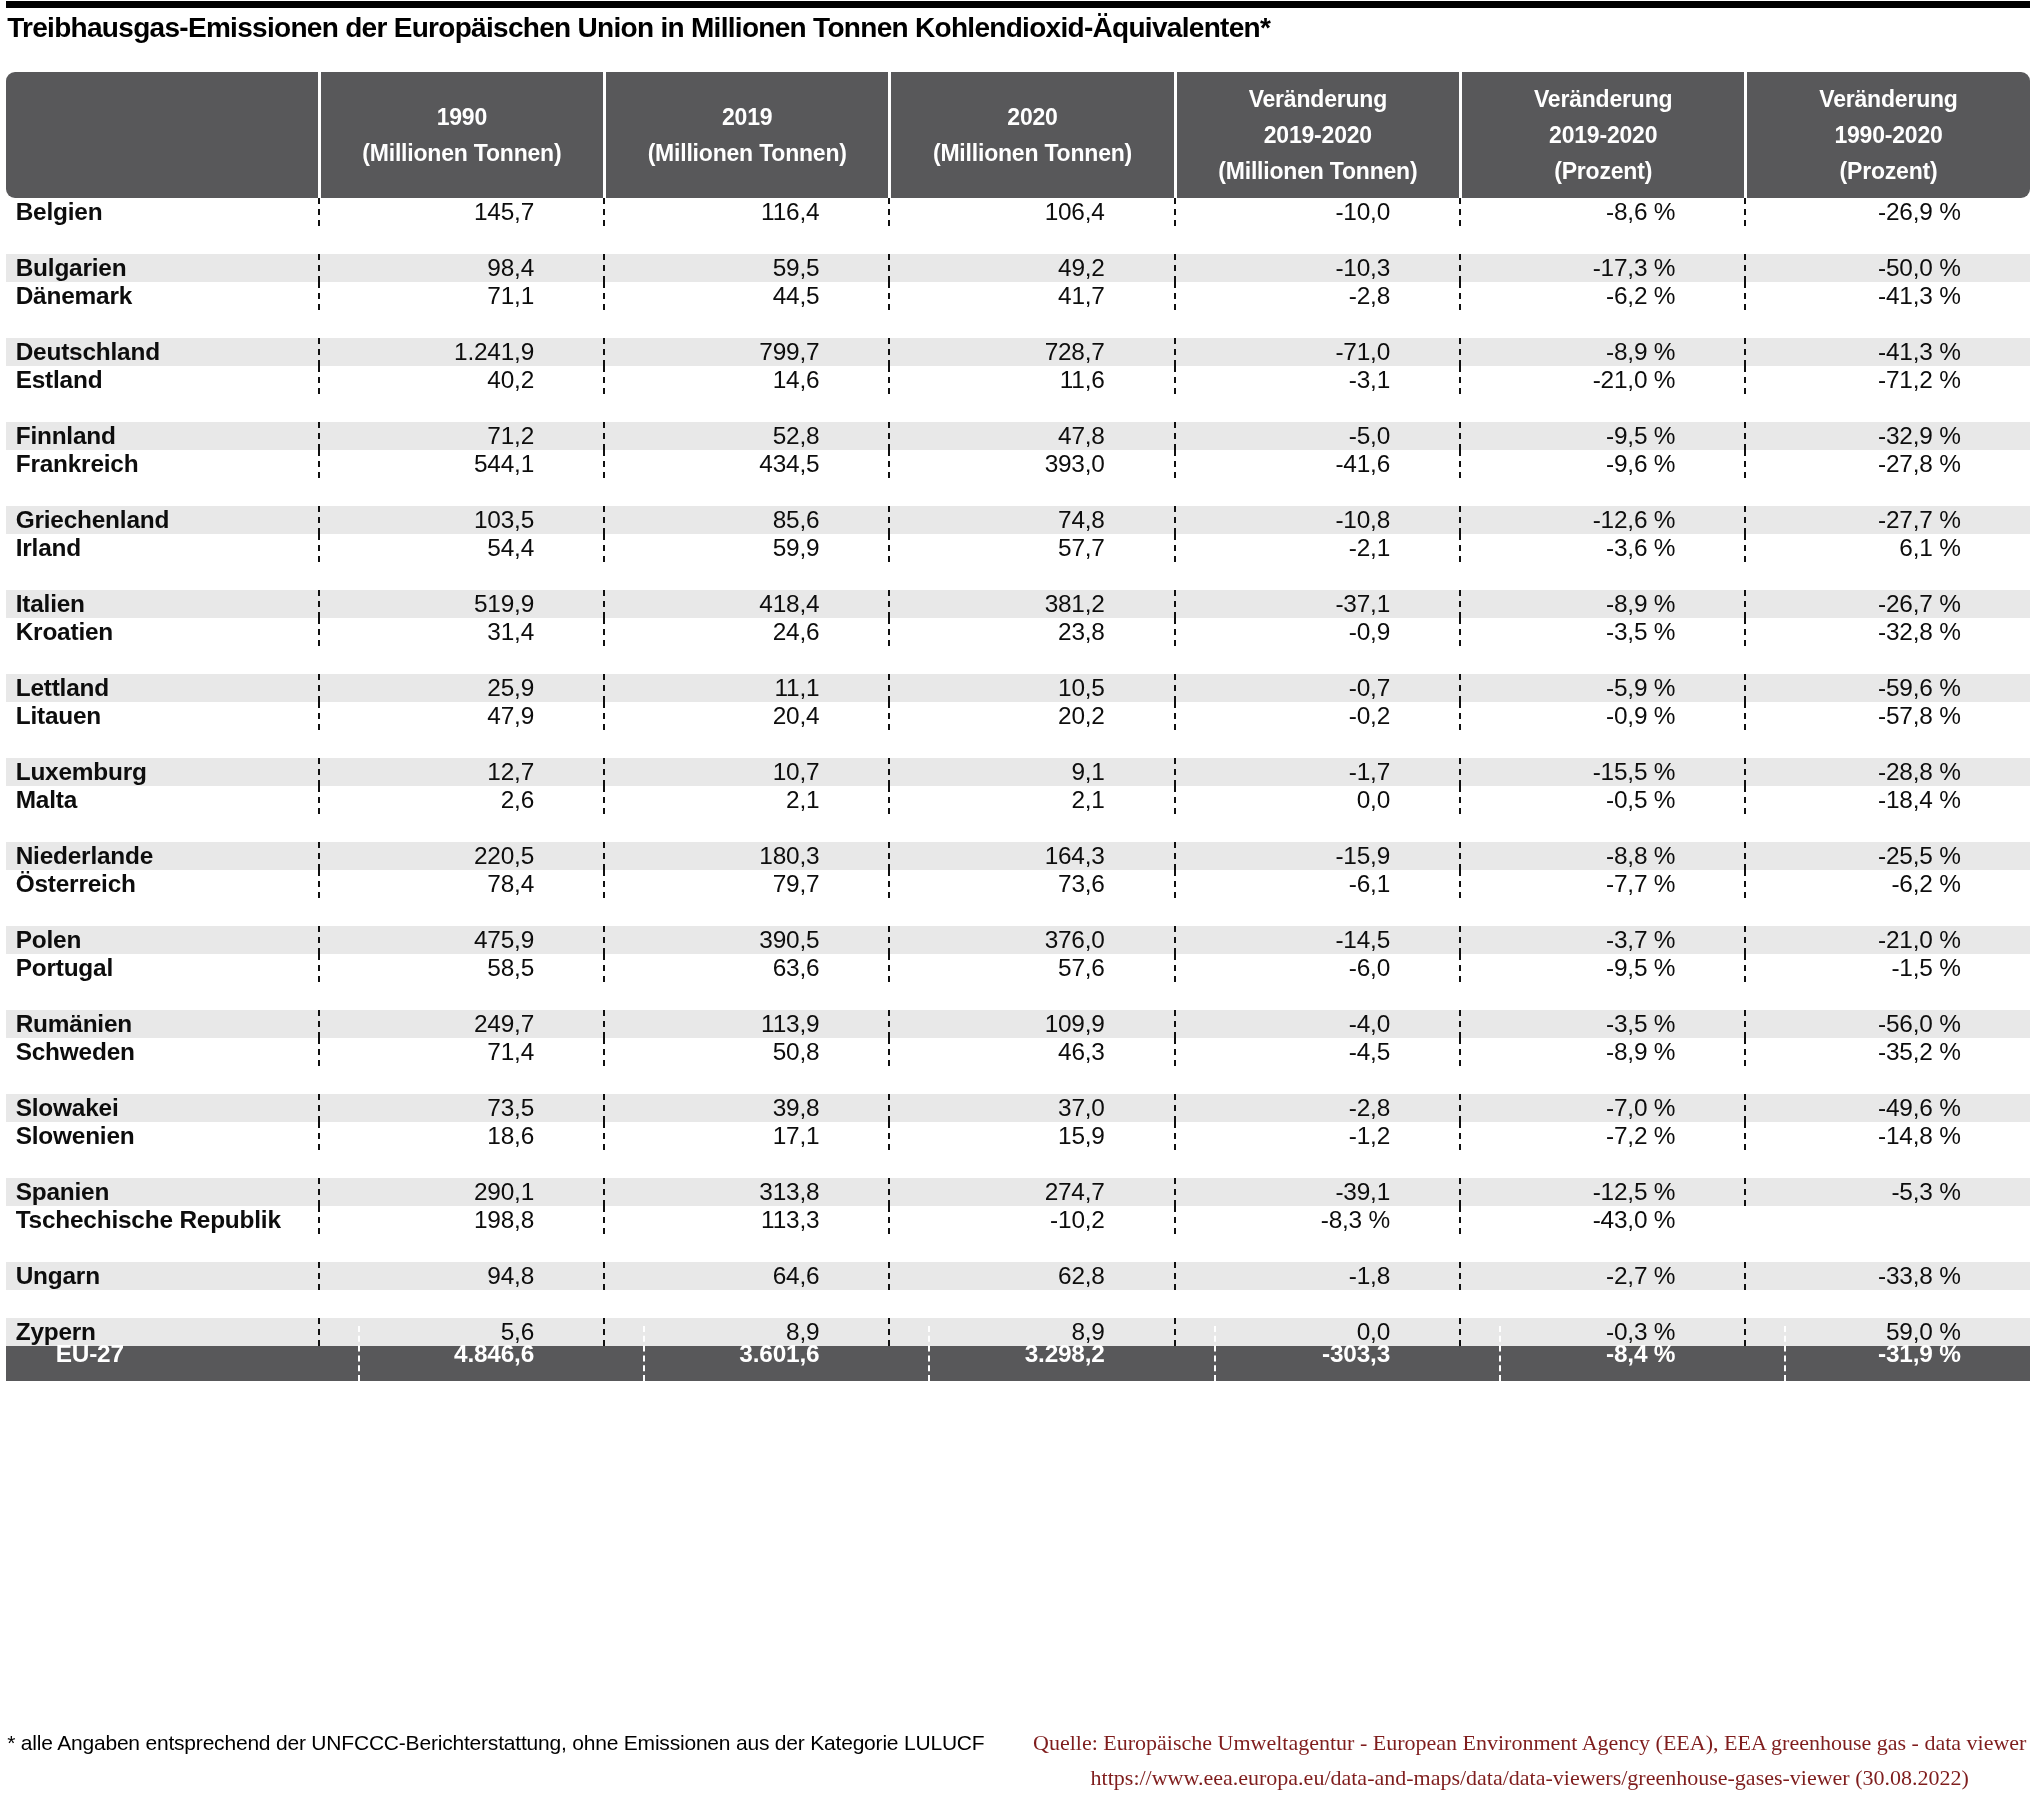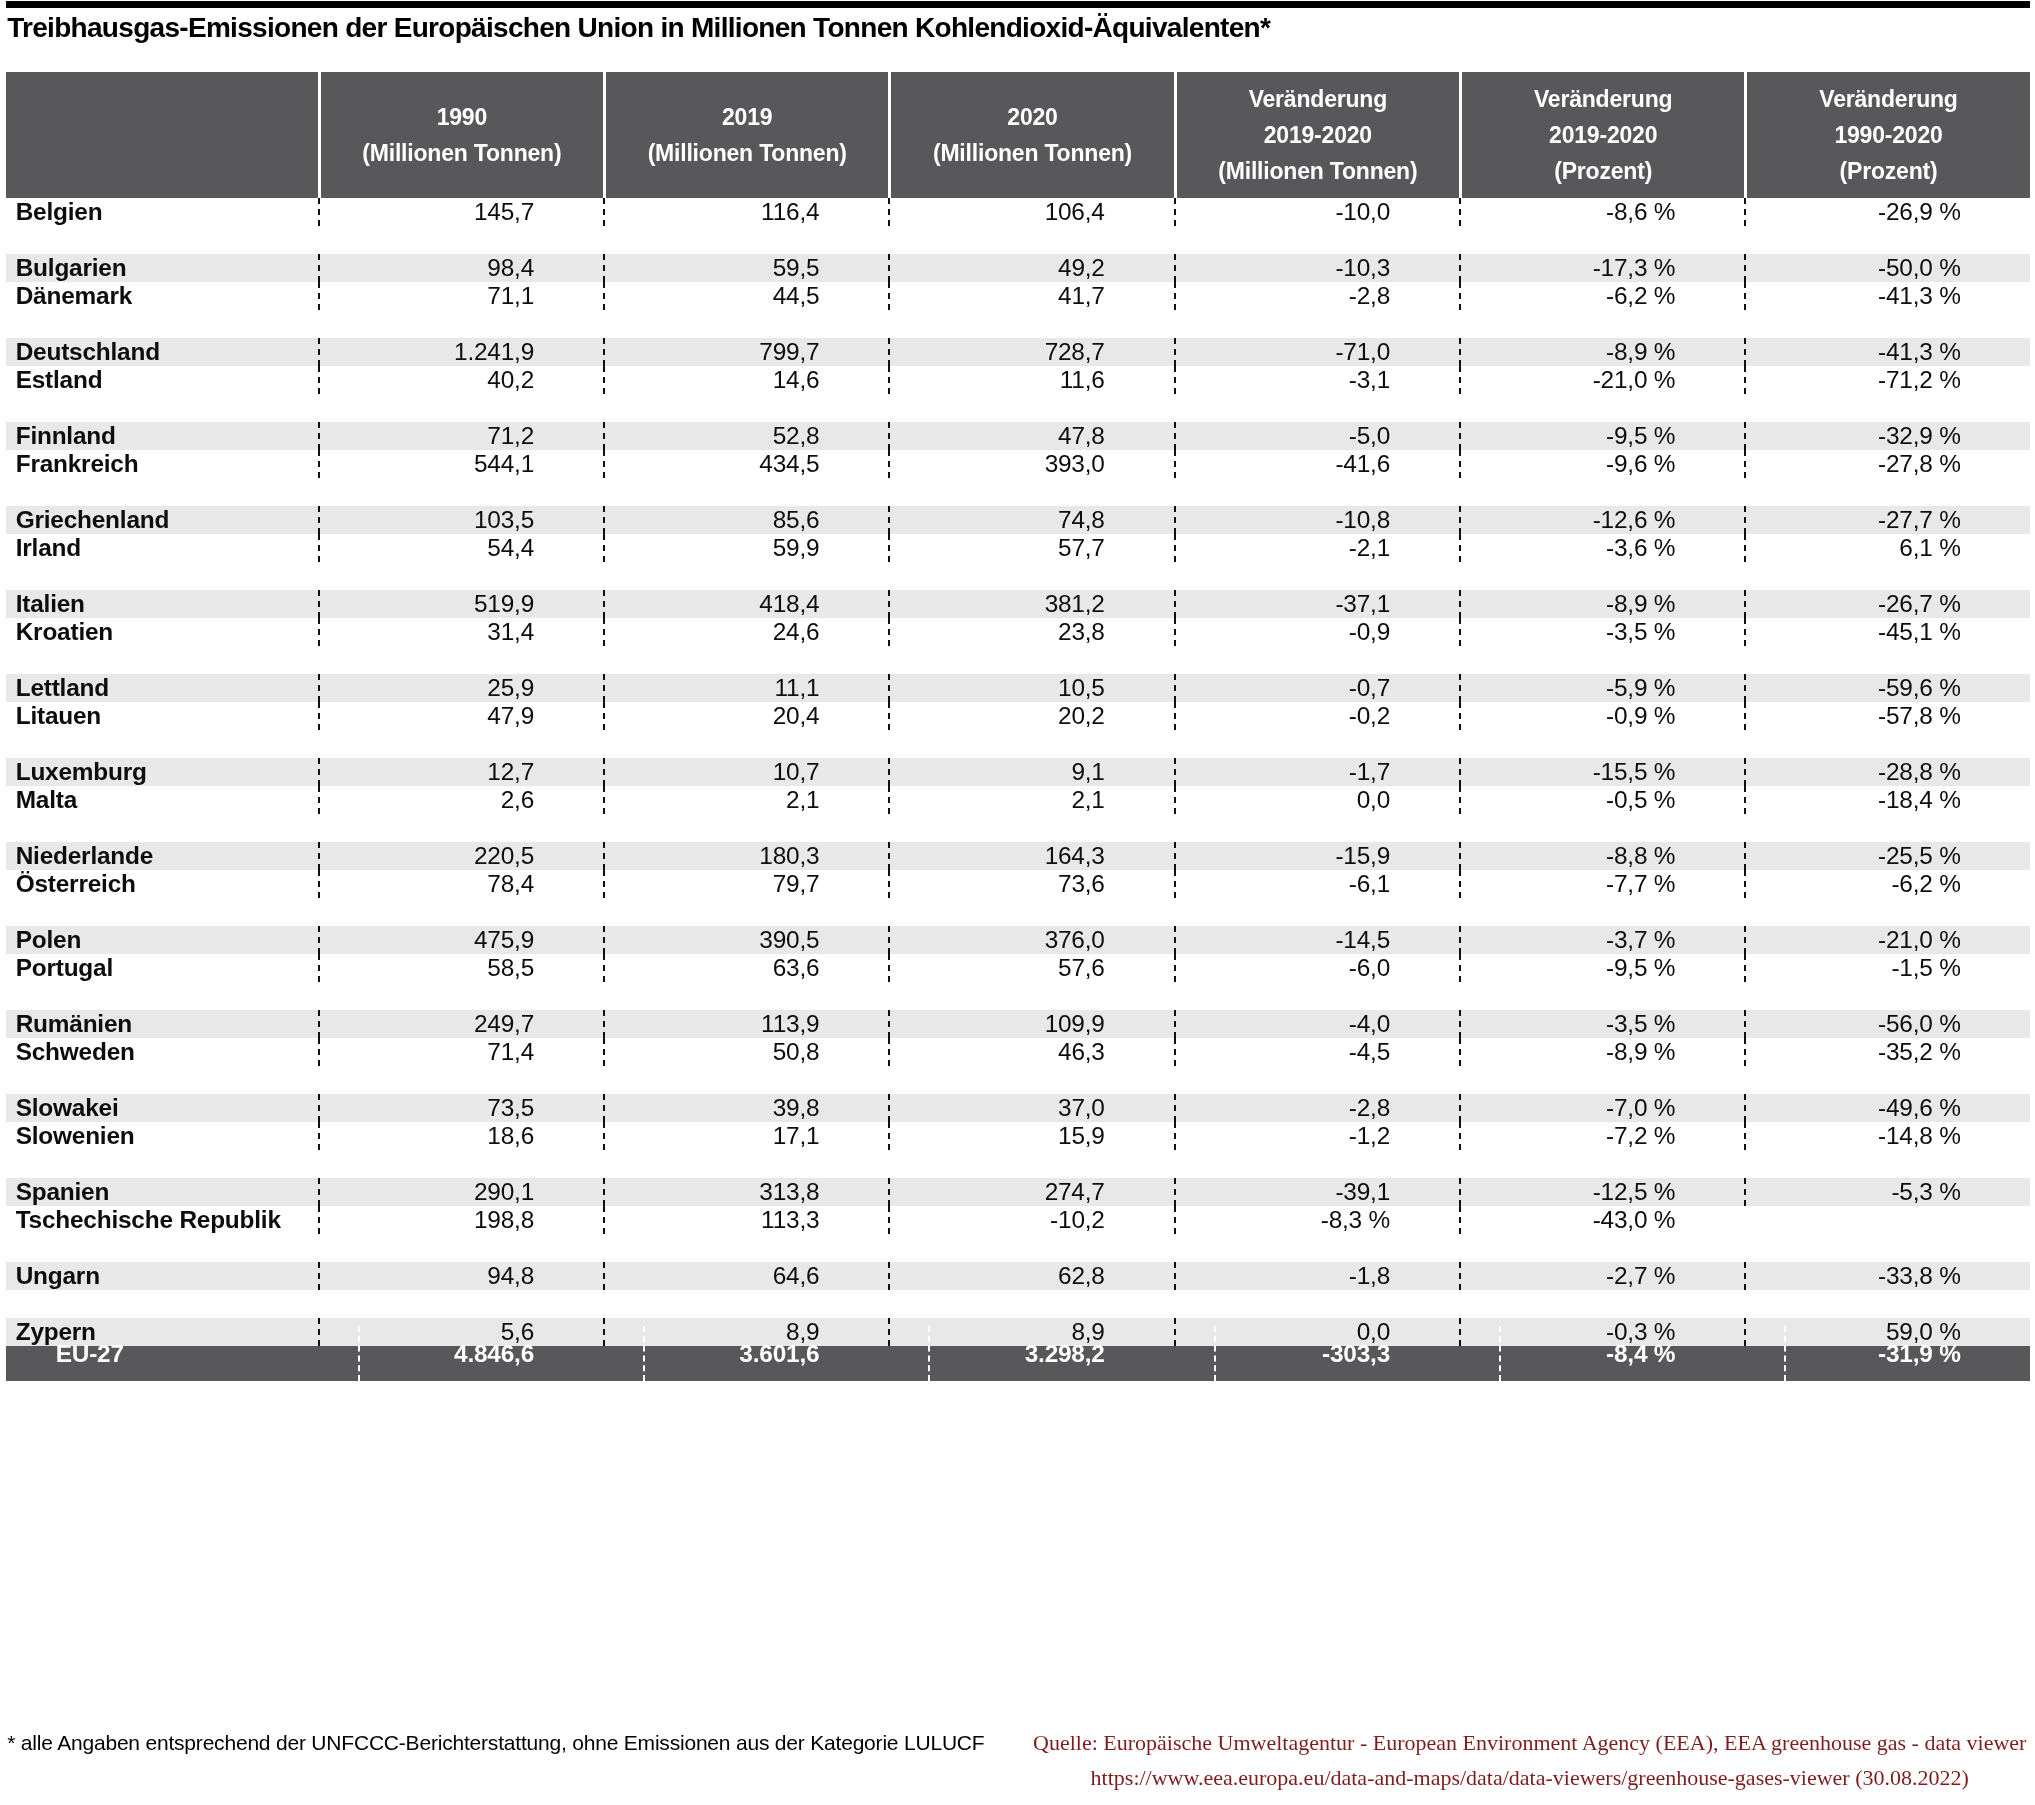--- a/index.html
+++ b/index.html
@@ -8,21 +8,21 @@
     font-family:"Liberation Sans","DejaVu Sans",sans-serif;
     color:var(--text,#0d0d0d);
     -webkit-font-smoothing:antialiased;
   }
   .topbar{position:absolute;left:5.7px;top:1.4px;width:2024px;height:6.5px;background:#000;}
   .title{
     position:absolute;left:7.2px;top:11.5px;margin:0;
     font-size:28px;font-weight:700;letter-spacing:-0.7px;color:#000;white-space:nowrap;
   }
   .table{position:absolute;left:5.7px;top:72px;width:2024px;}
-  .grid-row{display:grid;grid-template-columns:312px repeat(6,1fr);}
+  .grid-row{display:grid;grid-template-columns:312px repeat(6,1fr);border-radius:9px;}
   
   .thead{height:126px;background:var(--dark,#58585a);}
   .thead .hcell{
     display:flex;flex-direction:column;justify-content:center;align-items:center;
     color:#fff;font-weight:700;font-size:23px;line-height:36px;text-align:center;
     letter-spacing:-0.2px;
   }
   .thead .hcell + .hcell{border-left:3.6px solid #fff;}
   
   .tbody{display:flex;flex-direction:column;height:1128px;}
@@ -179,21 +179,21 @@
         <div class="cell num">-8,9 %</div>
         <div class="cell num">-26,7 %</div>
       </div>
       <div class="trow">
         <div class="cell country">Kroatien</div>
         <div class="cell num">31,4</div>
         <div class="cell num">24,6</div>
         <div class="cell num">23,8</div>
         <div class="cell num">-0,9</div>
         <div class="cell num">-3,5 %</div>
-        <div class="cell num">-45,1 %</div>
+        <div class="cell num">-32,8 %</div>
       </div>
       <div class="trow shade">
         <div class="cell country">Lettland</div>
         <div class="cell num">25,9</div>
         <div class="cell num">11,1</div>
         <div class="cell num">10,5</div>
         <div class="cell num">-0,7</div>
         <div class="cell num">-5,9 %</div>
         <div class="cell num">-59,6 %</div>
       </div>

